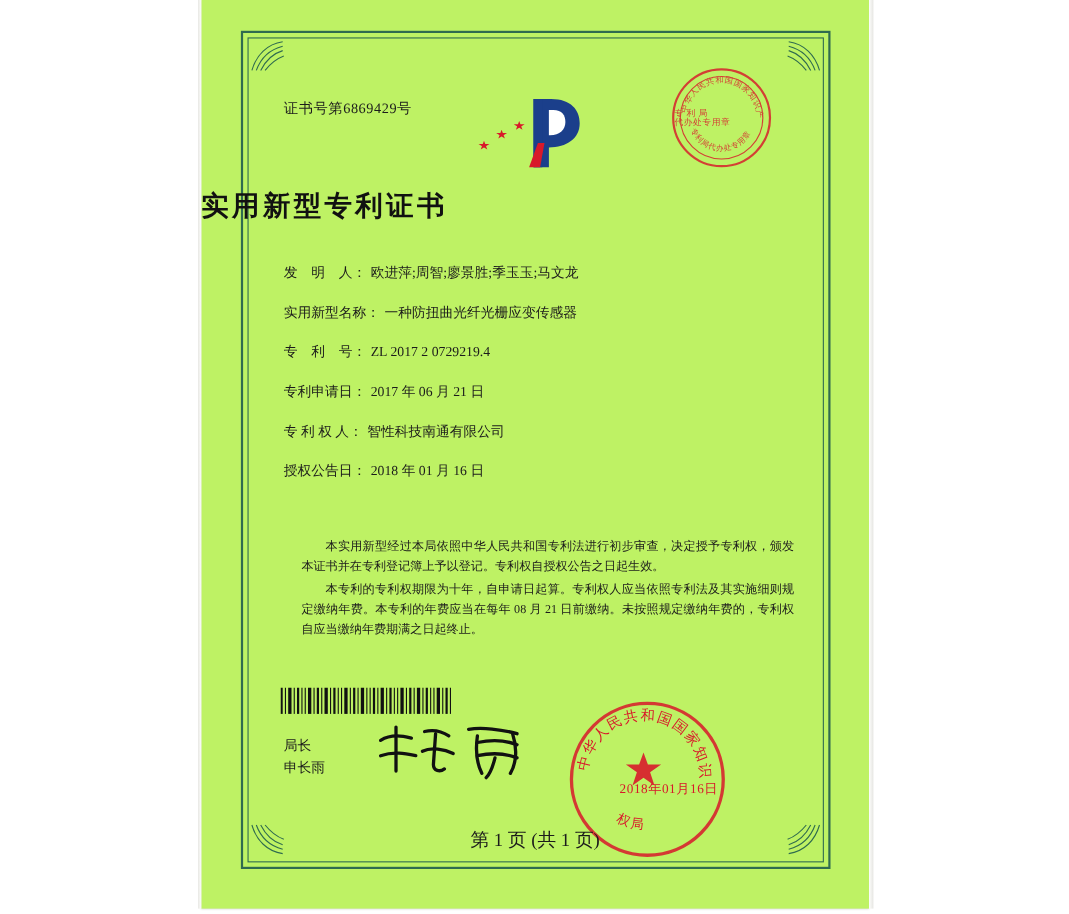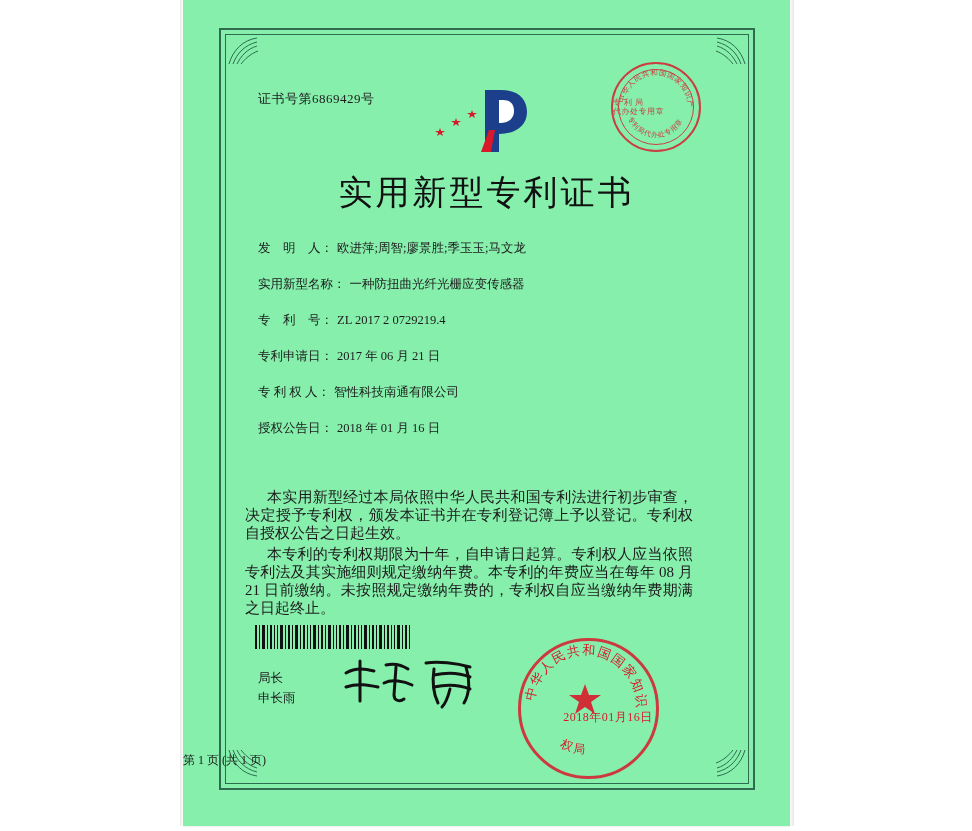--- a/index.html
+++ b/index.html
@@ -19,21 +19,21 @@
     height: 831px;
     background: #ffffff;
   }
   
   .paper {
     position: absolute;
     left: 183px;
     top: 0px;
     width: 607px;
     height: 826px;
-    background: #86efac;
+    background: #bef264;
     box-shadow: 0 0 2px rgba(0,0,0,0.18);
   }
   .paper:before {
     content: "";
     position: absolute;
     left: -3px; top: 0; width: 3px; height: 100%;
     background: linear-gradient(to right, #e8e8e4, #fdfdfb);
   }
   .paper:after {
     content: "";
@@ -124,23 +124,22 @@
     color: #d8192a;
     font-size: 8px;
     line-height: 9px;
     letter-spacing: 0.5px;
   }
   .title {
     position: absolute;
     left: 0;
     top: 170px;
     width: 607px;
-    text-align: center;
-    font-size: 34px;
-    font-weight: normal;
+    font-size: 25px;
+    font-weight: bold;
     letter-spacing: 3px;
     color: #111111;
     font-family: "DejaVu Serif", serif;
   }
   .fields {
     position: absolute;
     left: 75px;
     top: 240px;
     width: 420px;
   }
@@ -155,24 +154,24 @@
     display: inline-block;
     color: #1b1b1b;
   }
   .field-value {
     display: inline-block;
     margin-left: 4px;
     color: #1b1b1b;
   }
   .body-text {
     position: absolute;
-    left: 62px;
+    left: 91px;
     top: 488px;
     width: 448px;
-    font-size: 15px;
+    font-size: 11px;
     line-height: 18px;
     color: #1b1b1b;
     text-align: justify;
   }
   .body-text p {
     margin: 0 0 3px 0;
     text-indent: 22px;
   }
   .barcode {
     position: absolute;
@@ -227,22 +226,22 @@
     font-size: 12px;
     letter-spacing: 0.5px;
     font-family: "Liberation Serif", serif;
     padding-left: 20px;
   }
   .footer {
     position: absolute;
     left: 0;
     top: 752px;
     width: 607px;
-    text-align: left;
-    font-size: 12px;
+    text-align: center;
+    font-size: 17px;
     color: #1b1b1b;
   }
 </style>
 </head>
 <body>
 
 <div class="page">
   <div class="paper">
 
     <div class="border-outer"></div>

